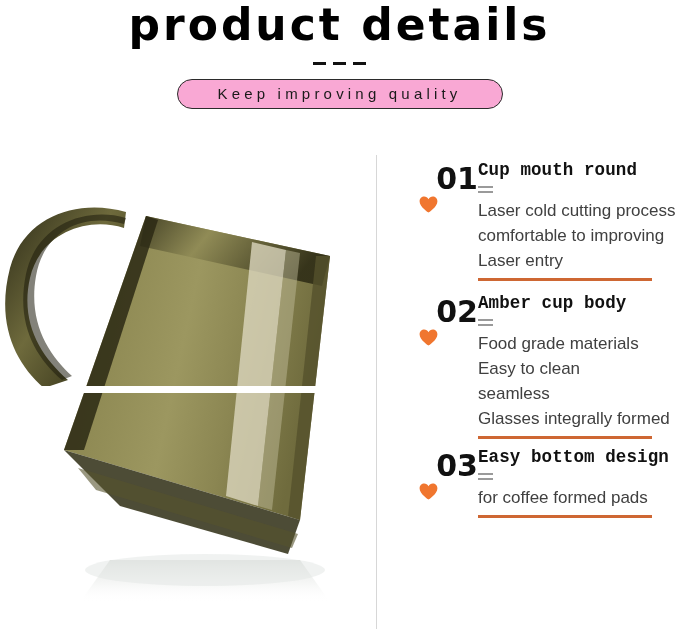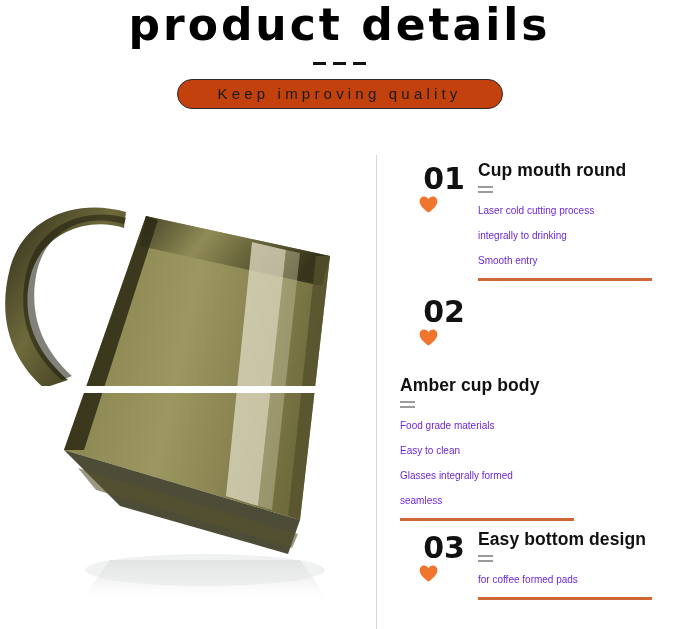--- a/index.html
+++ b/index.html
@@ -66,21 +66,21 @@
     padding: 5px 22px 6px 22px;
     border: 1px solid #2b2b2b;
     border-radius: 999px;
     font-family: "Liberation Sans", sans-serif;
     font-size: 15px;
     font-weight: 400;
     letter-spacing: 4.2px;
     color: #1a1a1a;
     text-align: center;
     white-space: nowrap;
-    background: #c2410c;
+    background: #f9a8d4;
   }
 
   
   .v-divider {
     position: absolute;
     left: 376px;
     top: 155px;
     width: 1px;
     height: 474px;
     background: #d7d7d7;
@@ -107,21 +107,21 @@
   }
   .feature {
     position: relative;
     display: flex;
     align-items: flex-start;
   }
   .f-num-col {
     width: 78px;
     flex: 0 0 78px;
     padding-top: 4px;
-    text-align: center;
+    text-align: right;
   }
   .f-number {
     font-family: "DejaVu Sans", sans-serif;
     font-size: 30px;
     font-weight: 700;
     letter-spacing: 0px;
     color: #111111;
     line-height: 1;
     padding-left: 10px;
   }
@@ -132,21 +132,21 @@
     color: #F0762F;
     font-size: 19px;
   }
   .heart svg { display: block; }
 
   .f-body {
     flex: 1 1 auto;
     min-width: 0;
   }
   .f-title {
-    font-family: Liberation Sans, sans-serif;
+    font-family: Liberation Mono, monospace;
     font-size: 17.5px;
     font-weight: 700;
     color: #111111;
     line-height: 1.15;
     letter-spacing: 0.1px;
     white-space: nowrap;
   }
   .eq-mark {
     margin-top: 6px;
     margin-bottom: 4px;
@@ -164,23 +164,23 @@
   .eq-mark span:nth-child(1) { top: 0px; }
   .eq-mark span:nth-child(2) { top: 5px; }
 
   .f-lines {
     list-style: none;
     margin: 0;
     padding: 0;
   }
   .f-lines li {
     font-family: "Liberation Sans", sans-serif;
-    font-size: 10px;
+    font-size: 17px;
     font-weight: 400;
-    color: #6d28d9;
+    color: #404040;
     line-height: 25px;
     white-space: nowrap;
   }
   .f-rule {
     margin-top: 5px;
     height: 3px;
     background: #CE6733;
     width: 174px;
   }
 </style>
@@ -290,49 +290,49 @@
         </div>
       </div>
       <div class="f-body">
         <div class="f-title">Cup mouth round</div>
         <div class="eq-mark">
             <span></span>
             <span></span>
           </div>
         <ul class="f-lines">
           <li>Laser cold cutting process</li>
-          <li>integrally to drinking</li>
-          <li>Smooth entry</li>
+          <li>comfortable to improving</li>
+          <li>Laser entry</li>
         </ul>
         <div class="f-rule"></div>
       </div>
     </div>
 
-    <div class="feature" style="margin-top:12px;flex-direction:column;">
+    <div class="feature" style="margin-top:12px;">
       <div class="f-num-col">
         <div class="f-number">02</div>
         <div class="heart">
           <svg width="19" height="17" viewBox="0 0 19 17" xmlns="http://www.w3.org/2000/svg">
             <path d="M9.5,16.5 C9.5,16.5 0.6,10.9 0.6,5.4 C0.6,2.4 2.8,0.5 5.2,0.5
                      C7.0,0.5 8.6,1.6 9.5,3.2 C10.4,1.6 12.0,0.5 13.8,0.5
                      C16.2,0.5 18.4,2.4 18.4,5.4 C18.4,10.9 9.5,16.5 9.5,16.5 Z" fill="#F0762F"></path>
           </svg>
         </div>
       </div>
       <div class="f-body">
         <div class="f-title">Amber cup body</div>
         <div class="eq-mark">
             <span></span>
             <span></span>
           </div>
         <ul class="f-lines">
           <li>Food grade materials</li>
           <li>Easy to clean</li>
+          <li>seamless</li>
           <li>Glasses integrally formed</li>
-          <li>seamless</li>
         </ul>
         <div class="f-rule"></div>
       </div>
     </div>
 
     <div class="feature" style="margin-top:8px;">
       <div class="f-num-col">
         <div class="f-number">03</div>
         <div class="heart">
           <svg width="19" height="17" viewBox="0 0 19 17" xmlns="http://www.w3.org/2000/svg">

